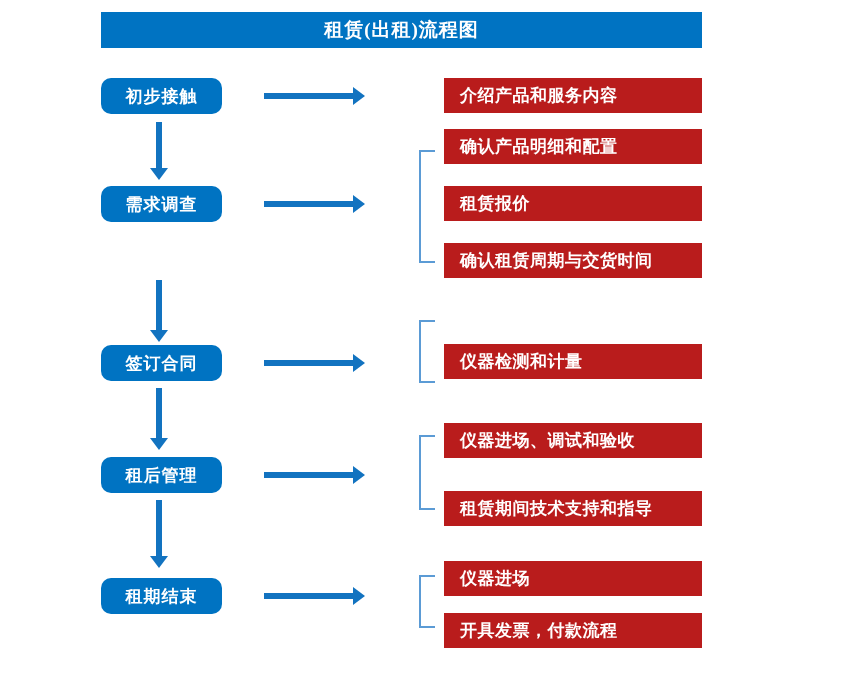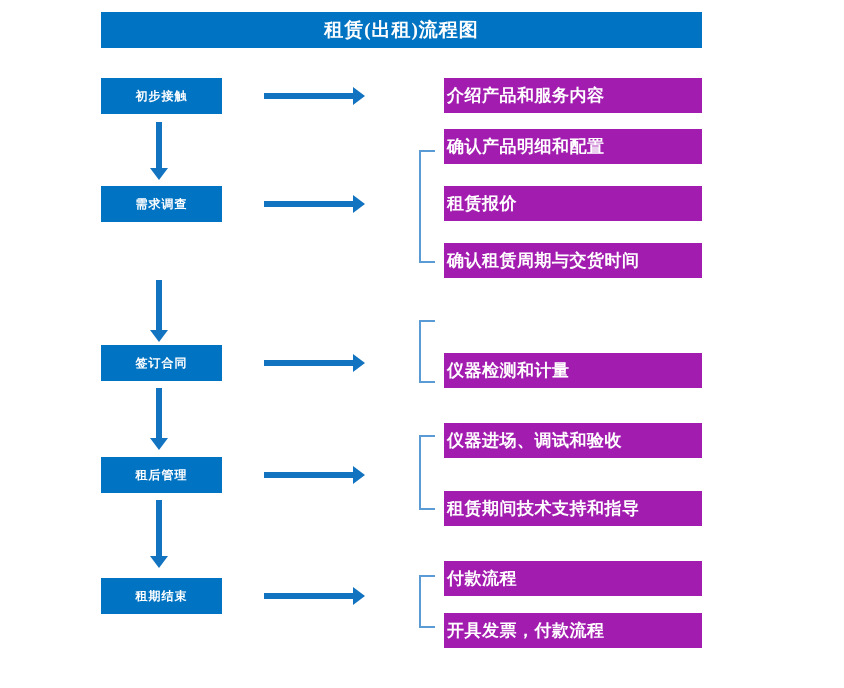--- a/index.html
+++ b/index.html
@@ -38,43 +38,44 @@
   }
 
   
   .stage-box {
     position: absolute;
     left: 101px;
     width: 121px;
     height: 36px;
     background: #0073C2;
     color: #ffffff;
-    font-size: 12px;
+    font-size: 17px;
     font-weight: bold;
     letter-spacing: 1px;
     display: flex;
     align-items: center;
     justify-content: center;
     box-sizing: border-box;
+    border-radius: 10px;
   }
 
   
   .detail-box {
     position: absolute;
     left: 444px;
     width: 258px;
     height: 35px;
-    background: #a21caf;
+    background: #b91c1c;
     color: #ffffff;
     font-size: 17px;
     font-weight: bold;
     letter-spacing: 0.5px;
     display: flex;
     align-items: center;
-    padding-left: 3px;
+    padding-left: 16px;
     box-sizing: border-box;
     white-space: nowrap;
   }
 
   
   .h-arrow {
     position: absolute;
     height: 18px;
   }
   .h-arrow .shaft {
@@ -167,21 +168,21 @@
 
   <div class="stage-box" style="top:345px;text-align:right;">签订合同</div>
 
   <div class="h-arrow" style="left:264px; top:354px; width:101px;">
     <div class="shaft" style="width:89px;"></div>
     <div class="head" style="left:89px;"></div>
   </div>
 
   <div class="bracket" style="top:320px; height:63px;"></div>
 
-  <div class="detail-box" style="top:353px;">仪器检测和计量</div>
+  <div class="detail-box" style="top:344px;">仪器检测和计量</div>
 
   <div class="v-arrow" style="left:150px; top:388px; height:62px;">
     <div class="shaft" style="height:50px;"></div>
     <div class="head" style="top:50px;"></div>
   </div>
 
   <div class="stage-box" style="top:457px;">租后管理</div>
 
   <div class="h-arrow" style="left:264px; top:466px; width:101px;">
     <div class="shaft" style="width:89px;"></div>
@@ -200,16 +201,16 @@
 
   <div class="stage-box" style="top:578px;">租期结束</div>
 
   <div class="h-arrow" style="left:264px; top:587px; width:101px;">
     <div class="shaft" style="width:89px;"></div>
     <div class="head" style="left:89px;"></div>
   </div>
 
   <div class="bracket" style="top:575px; height:53px;"></div>
 
-  <div class="detail-box" style="top:561px;">付款流程</div>
+  <div class="detail-box" style="top:561px;">仪器进场</div>
   <div class="detail-box" style="top:613px;">开具发票，付款流程</div>
 
 </div>
 
 </body></html>

